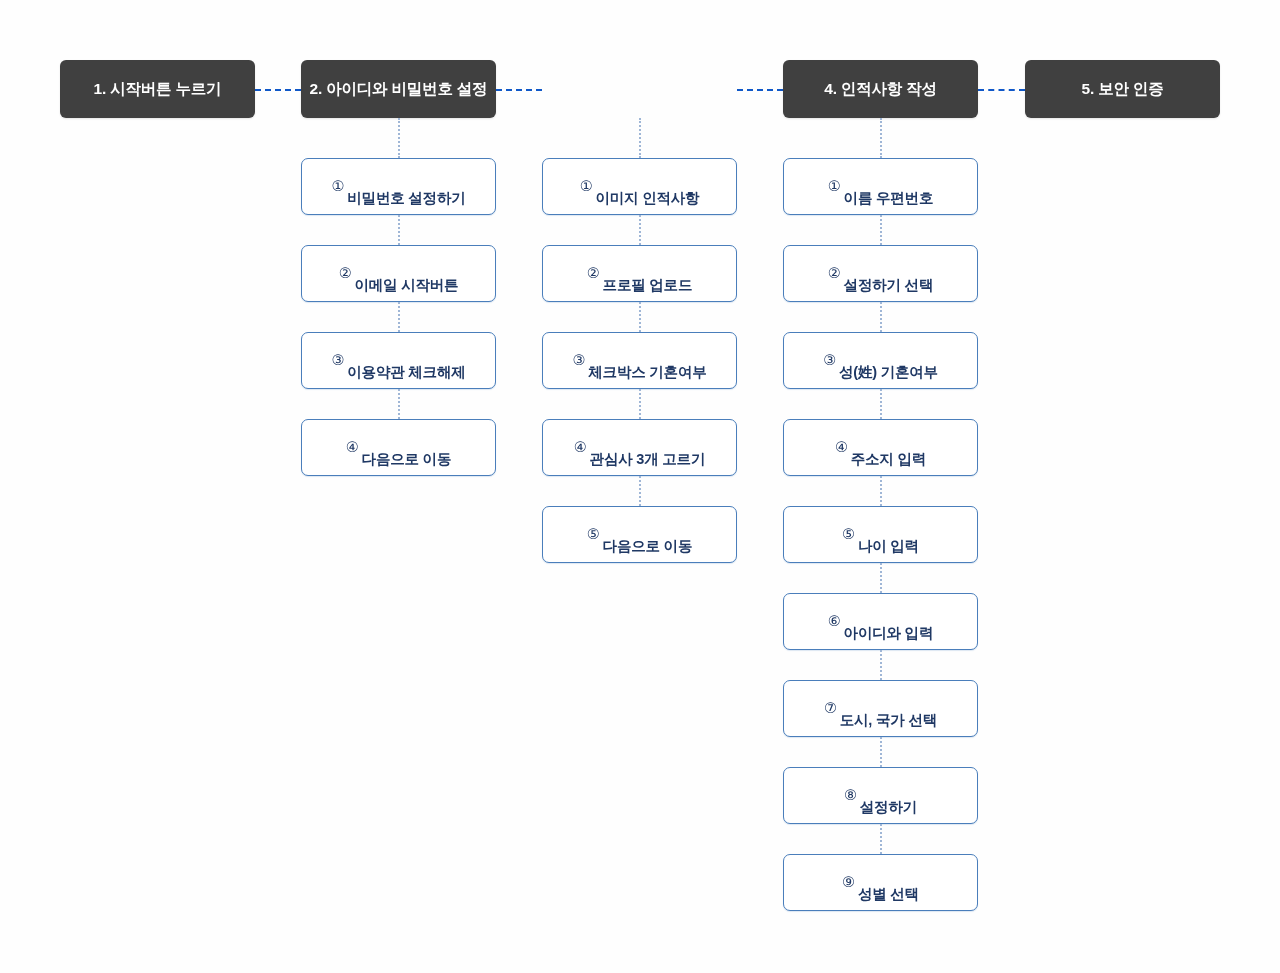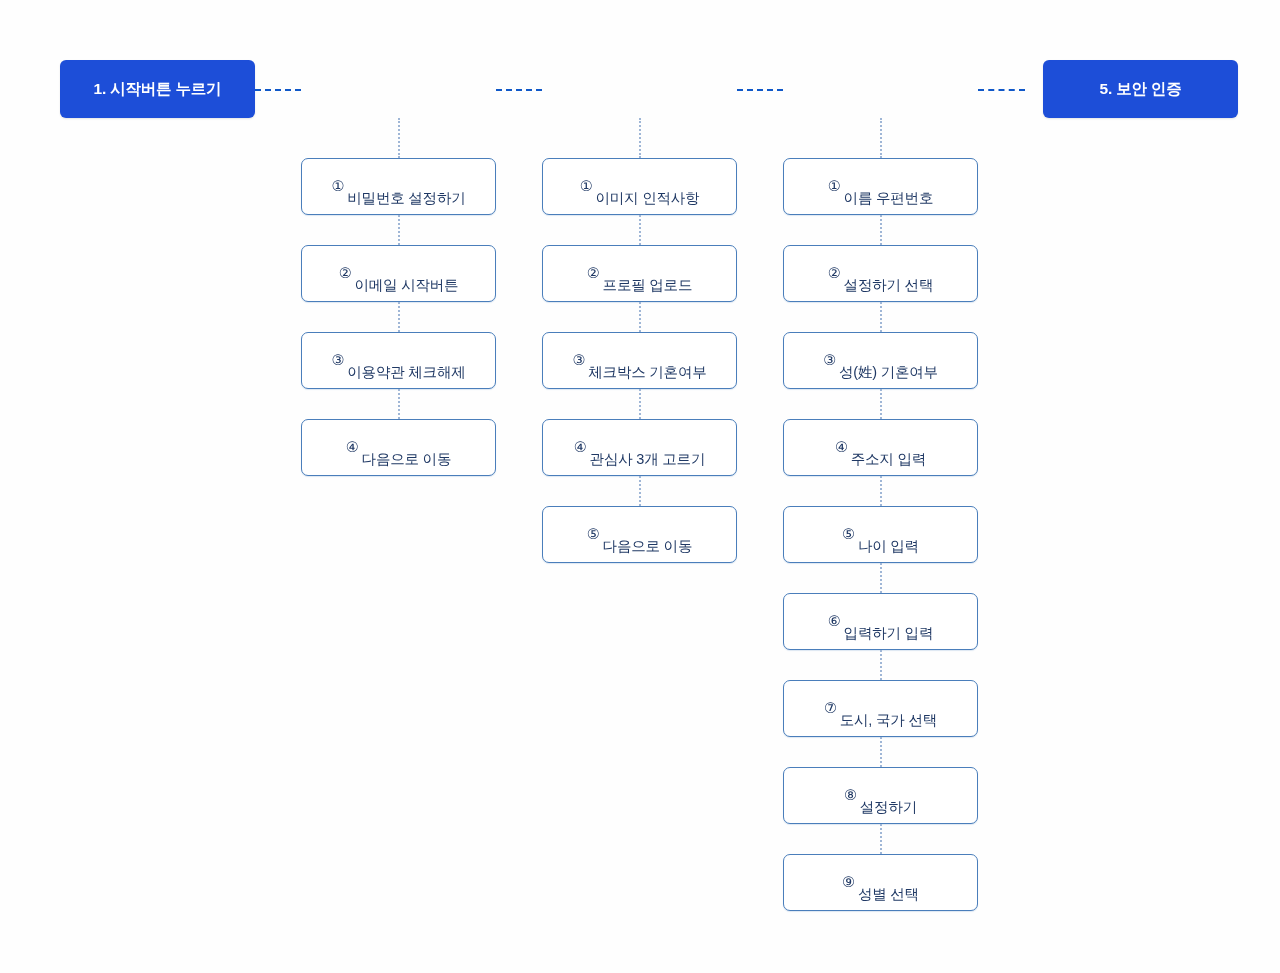--- a/index.html
+++ b/index.html
@@ -20,21 +20,21 @@
     height: 973px;
     background: #fefefe;
   }
 
   
   .stage-box {
     position: absolute;
     width: 195px;
     height: 58px;
     border-radius: 6px;
-    background: #1d4ed8;
+    background: #404040;
     color: #ffffff;
     font-size: 15.5px;
     font-weight: bold;
     letter-spacing: -0.2px;
     display: flex;
     align-items: center;
     justify-content: center;
     box-sizing: border-box;
     text-align: center;
     line-height: 1.2;
@@ -75,30 +75,31 @@
     text-align: center;
     line-height: 1.25;
     box-shadow: 0 1px 1px rgba(74,126,187,0.18);
   }
   .step-box .marker {
     font-weight: normal;
     margin-right: 3px;
     color: #1F3864;
   }
   .step-box .step-label {
-    font-weight: normal;
+    font-weight: bold;
     margin-top: 24px;
   }
 </style>
 </head>
 <body>
 
 <div id="canvas">
     <div class="stage-box" style="left: 60px; top: 60px;">1. 시작버튼 누르기</div>
     <div class="h-connector" style="left: 255px; width: 46px;"></div>
+    <div class="stage-box" style="left: 301px; top: 60px;">2. 아이디와 비밀번호 설정</div>
     <div class="h-connector" style="left: 496px; width: 46px;"></div>
     <div class="v-connector" style="left: 397.5px; top: 118px; height: 40px;"></div>
     <div class="step-box" style="left: 301px; top: 158px;">
       <span class="marker">①</span>
       <span class="step-label">비밀번호 설정하기</span>
     </div>
     <div class="v-connector" style="left: 397.5px; top: 215px; height: 30px;"></div>
     <div class="step-box" style="left: 301px; top: 245px;">
       <span class="marker">②</span>
       <span class="step-label">이메일 시작버튼</span>
@@ -132,20 +133,21 @@
     <div class="v-connector" style="left: 638.5px; top: 389px; height: 30px;"></div>
     <div class="step-box" style="left: 542px; top: 419px;">
       <span class="marker">④</span>
       <span class="step-label">관심사 3개 고르기</span>
     </div>
     <div class="v-connector" style="left: 638.5px; top: 476px; height: 30px;"></div>
     <div class="step-box" style="left: 542px; top: 506px;">
       <span class="marker">⑤</span>
       <span class="step-label">다음으로 이동</span>
     </div>
+    <div class="stage-box" style="left: 783px; top: 60px;">4. 인적사항 작성</div>
     <div class="h-connector" style="left: 978px; width: 47px;"></div>
     <div class="v-connector" style="left: 879.5px; top: 118px; height: 40px;"></div>
     <div class="step-box" style="left: 783px; top: 158px;">
       <span class="marker">①</span>
       <span class="step-label">이름 우편번호</span>
     </div>
     <div class="v-connector" style="left: 879.5px; top: 215px; height: 30px;"></div>
     <div class="step-box" style="left: 783px; top: 245px;">
       <span class="marker">②</span>
       <span class="step-label">설정하기 선택</span>
@@ -161,31 +163,31 @@
       <span class="step-label">주소지 입력</span>
     </div>
     <div class="v-connector" style="left: 879.5px; top: 476px; height: 30px;"></div>
     <div class="step-box" style="left: 783px; top: 506px;">
       <span class="marker">⑤</span>
       <span class="step-label">나이 입력</span>
     </div>
     <div class="v-connector" style="left: 879.5px; top: 563px; height: 30px;"></div>
     <div class="step-box" style="left: 783px; top: 593px;">
       <span class="marker">⑥</span>
-      <span class="step-label">입력하기 입력</span>
+      <span class="step-label">아이디와 입력</span>
     </div>
     <div class="v-connector" style="left: 879.5px; top: 650px; height: 30px;"></div>
     <div class="step-box" style="left: 783px; top: 680px;">
       <span class="marker">⑦</span>
       <span class="step-label">도시, 국가 선택</span>
     </div>
     <div class="v-connector" style="left: 879.5px; top: 737px; height: 30px;"></div>
     <div class="step-box" style="left: 783px; top: 767px;">
       <span class="marker">⑧</span>
       <span class="step-label">설정하기</span>
     </div>
     <div class="v-connector" style="left: 879.5px; top: 824px; height: 30px;"></div>
     <div class="step-box" style="left: 783px; top: 854px;">
       <span class="marker">⑨</span>
       <span class="step-label">성별 선택</span>
     </div>
-    <div class="stage-box" style="left: 1025px; top: 60px; margin-left: 18px;">5. 보안 인증</div>
+    <div class="stage-box" style="left: 1025px; top: 60px;">5. 보안 인증</div>
   </div>
 
 </body></html>

